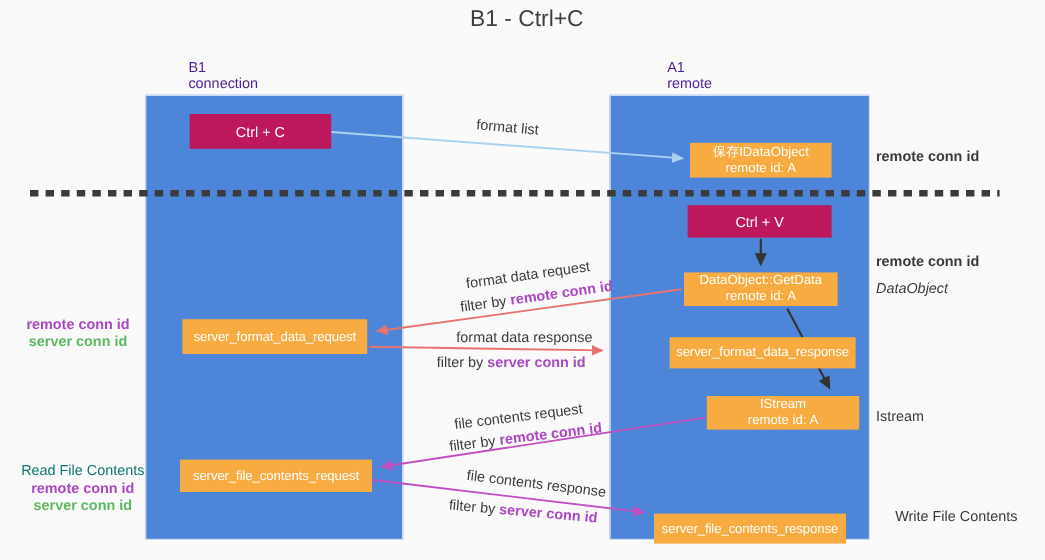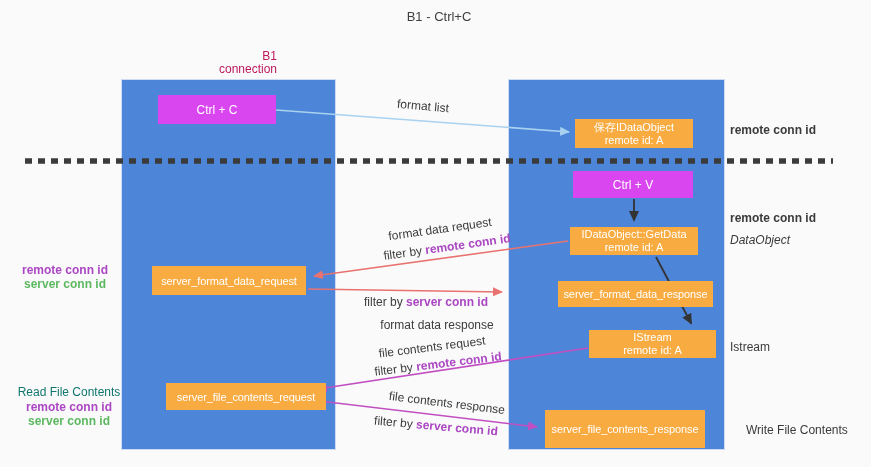--- a/index.html
+++ b/index.html
@@ -5,38 +5,38 @@
   html,body{margin:0;padding:0;}
   body{
     font-family:"Liberation Sans","DejaVu Sans",sans-serif;
     background:#fafafa;
   }
   .canvas{
     position:relative;width:871px;height:467px;background:#fafafa;overflow:hidden;
   }
   .title{
     position:absolute;left:339px;top:7px;width:200px;text-align:center;
-    font-size:13px;line-height:20px;color:#3f3f3f;z-index:3;
+    font-size:19px;line-height:20px;color:#3f3f3f;z-index:3;
   }
   .lane-header{
-    position:absolute;width:120px;text-align:right;top:50px;
-    font-size:12px;line-height:13px;color:#be185d;z-index:3;
+    position:absolute;width:120px;text-align:left;top:50px;
+    font-size:12px;line-height:13px;color:#4c1d95;z-index:3;
   }
   .lane{
     position:absolute;top:79px;height:371px;background:#4d86d8;
     border:1px solid #cddcf4;box-sizing:border-box;z-index:1;
   }
   .lane.left{left:121px;width:215px;}
   .lane.right{left:508px;width:217px;}
   svg.overlay{position:absolute;left:0;top:0;z-index:2;pointer-events:none;}
   .node{
     position:absolute;display:flex;flex-direction:column;align-items:center;justify-content:center;
     color:#ffffff;text-align:center;z-index:3;box-sizing:border-box;
   }
-  .node.green{background:#d946ef;font-size:12px;}
+  .node.green{background:#be185d;font-size:12px;}
   .node.orange{background:#f8ab41;}
   .node.one{font-size:11px;letter-spacing:-0.1px;white-space:nowrap;}
   .node.two{font-size:11px;line-height:13px;}
   .alabel{
     position:absolute;text-align:center;font-size:12px;color:#3c3c3c;
     z-index:3;white-space:nowrap;
   }
   .purple{color:#ab47c2;font-weight:bold;}
   .greentxt{color:#5cb860;font-weight:bold;}
   .side{
@@ -50,20 +50,24 @@
 
 <div class="canvas">
 
   <div class="title">
     <div>B1 - Ctrl+C</div>
   </div>
 
   <div class="lane-header" style="left:157px;">
     <div>B1</div>
     <div>connection</div>
+  </div>
+  <div class="lane-header" style="left:556px;">
+    <div>A1</div>
+    <div>remote</div>
   </div>
 
   <div class="lane left"></div>
   <div class="lane right"></div>
 
   <svg class="overlay" width="871" height="467" viewBox="0 0 871 467">
     <defs>
       <marker id="ah-blue" markerUnits="userSpaceOnUse" markerWidth="11" markerHeight="9" refX="9" refY="4.5" orient="auto">
         <path d="M0,0 L10,4.5 L0,9 z" fill="#a8d2f0"></path>
       </marker>
@@ -86,59 +90,59 @@
     <line x1="588" y1="348" x2="318" y2="389" stroke="#c24fc2" stroke-width="1.6" marker-end="url(#ah-mag)"></line>
     <line x1="311" y1="400" x2="537" y2="427" stroke="#c24fc2" stroke-width="1.6" marker-end="url(#ah-mag)"></line>
   </svg>
 
   <div class="node green" style="left:158px;top:95px;width:118px;height:29px;">
     <span>Ctrl + C</span>
   </div>
   <div class="node orange one" style="left:152px;top:266px;width:154px;height:29px;">
     <span>server_format_data_request</span>
   </div>
-  <div class="node orange one" style="left:150px;top:383px;width:160px;height:27px;margin-left:16px;">
+  <div class="node orange one" style="left:150px;top:383px;width:160px;height:27px;">
     <span>server_file_contents_request</span>
   </div>
 
   <div class="node orange two" style="left:575px;top:119px;width:118px;height:29px;">
     <div>保存IDataObject</div>
     <div>remote id: A</div>
   </div>
   <div class="node green" style="left:573px;top:171px;width:120px;height:27px;">
     <span>Ctrl + V</span>
   </div>
   <div class="node orange two" style="left:570px;top:227px;width:128px;height:28px;">
-    <div>IDataObject::GetData</div>
+    <div>DataObject::GetData</div>
     <div>remote id: A</div>
   </div>
   <div class="node orange one" style="left:510px;top:281px;width:155px;height:26px;margin-left:48px;">
     <span>server_format_data_response</span>
   </div>
   <div class="node orange two" style="left:589px;top:330px;width:127px;height:28px;">
     <div>IStream</div>
     <div>remote id: A</div>
   </div>
-  <div class="node orange one" style="left:545px;top:410px;width:160px;height:38px;text-align:center;">
+  <div class="node orange one" style="left:545px;top:428px;width:160px;height:25px;text-align:center;">
     <span>server_file_contents_response</span>
   </div>
 
   <div class="alabel" style="left:358px;top:99px;width:130px;transform:rotate(5deg);">
     <span>format list</span>
   </div>
 
   <div class="alabel" style="left:375px;top:222px;width:130px;transform:rotate(-8deg);">
     <span>format data request</span>
   </div>
   <div class="alabel" style="left:362px;top:240px;width:170px;transform:rotate(-8deg);">
     <span>filter by</span>
     <span class="purple">remote conn id</span>
   </div>
 
-  <div class="alabel" style="left:362px;top:274px;width:150px;margin-top:44px;">
+  <div class="alabel" style="left:362px;top:274px;width:150px;">
     <span>format data response</span>
   </div>
   <div class="alabel" style="left:341px;top:295px;width:170px;">
     <span>filter by</span>
     <span class="purple">server conn id</span>
   </div>
 
   <div class="alabel" style="left:362px;top:340px;width:140px;transform:rotate(-7deg);">
     <span>file contents request</span>
   </div>

